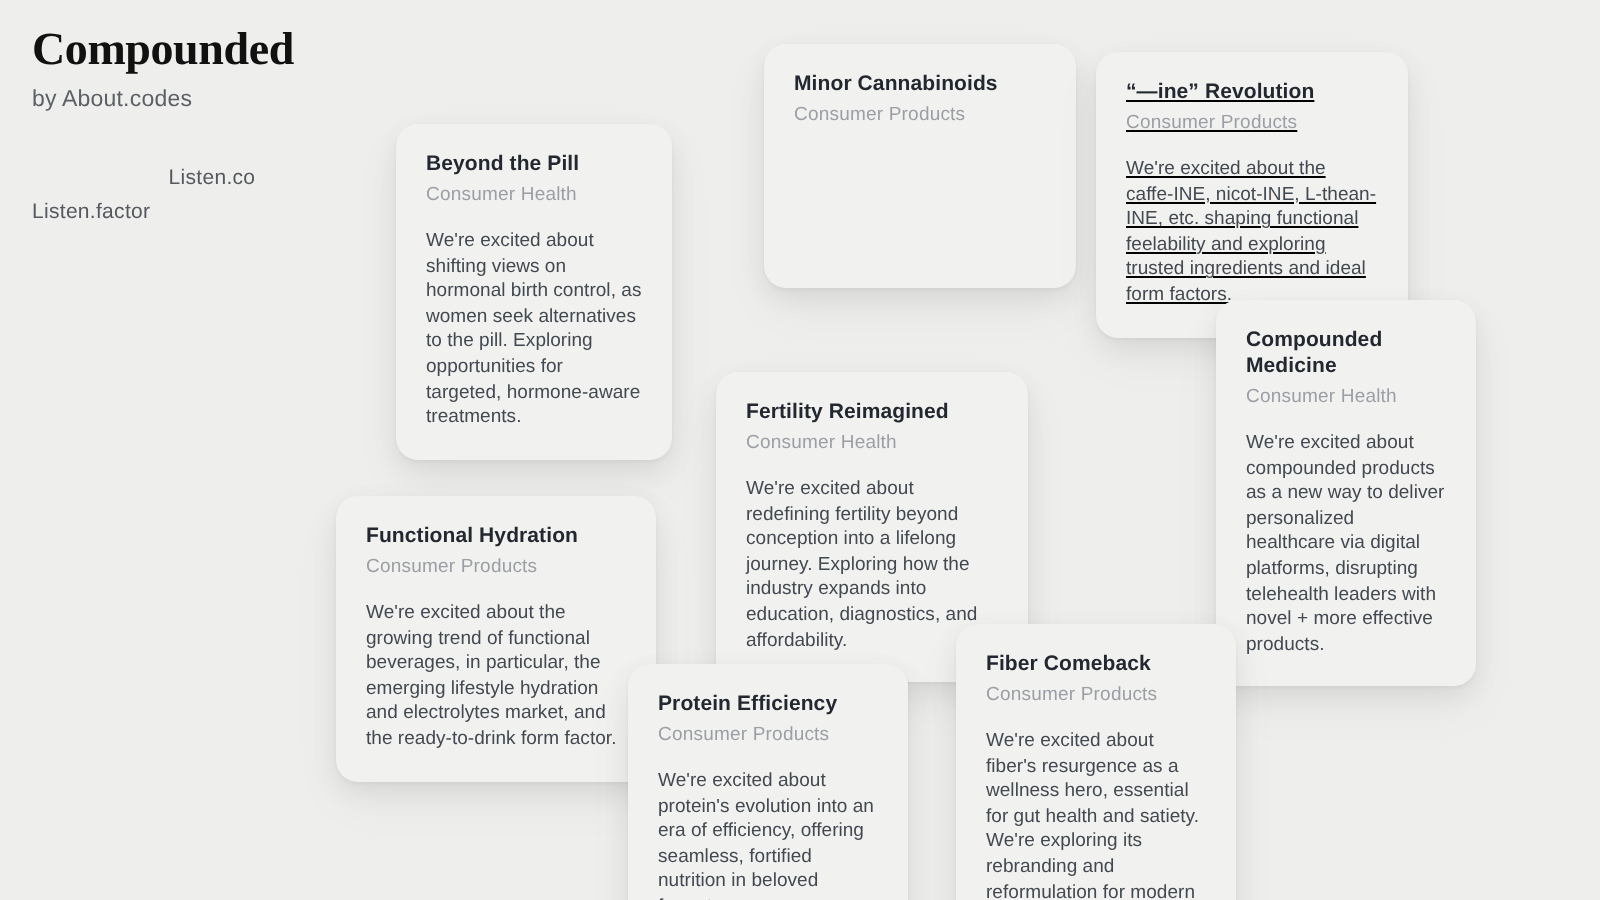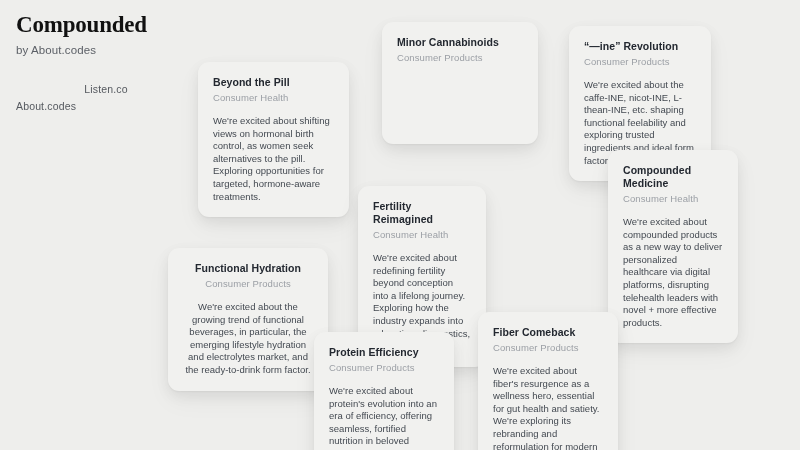--- a/index.html
+++ b/index.html
@@ -96,66 +96,66 @@
 </head>
 <body style="background: rgb(238, 238, 236);">
 
 <div id="page-root">
 
   <div id="site-header">
     <h1 id="site-title" style="color: rgb(17, 17, 17);">Compounded</h1>
     <div id="site-subtitle" style="color: rgb(91, 95, 102);">by About.codes</div>
     <nav id="site-nav">
       <a class="nav-link" href="#" style="color: rgb(85, 89, 95); text-align: center;">Listen.co</a>
-      <a class="nav-link" href="#" style="color: rgb(85, 89, 95);">About.codes</a>
+      <a class="nav-link" href="#" style="color: rgb(85, 89, 95);">Listen.factor</a>
     </nav>
   </div>
 
   <div id="board">
 
-    <div class="card" style="left: 198px; top: 62px; width: 151px; min-height: 120px; background: rgb(241, 241, 239);">
+    <div class="card" style="left: 198px; top: 62px; width: 138px; min-height: 120px; background: rgb(241, 241, 239);">
       <div class="card-inner">
         <div class="card-title" style="color: rgb(35, 40, 48);">Beyond the Pill</div>
         <div class="card-category" style="color: rgb(155, 159, 165);">Consumer Health</div>
         <div class="card-body" style="color: rgb(67, 73, 81);">We're excited about shifting views on hormonal birth control, as women seek alternatives to the pill. Exploring opportunities for targeted, hormone-aware treatments.</div>
       </div>
     </div>
 
     <div class="card" style="left: 382px; top: 22px; width: 156px; min-height: 122px; background: rgb(241, 241, 239);">
       <div class="card-inner">
         <div class="card-title" style="color: rgb(35, 40, 48);">Minor Cannabinoids</div>
         <div class="card-category" style="color: rgb(155, 159, 165);">Consumer Products</div>
       </div>
     </div>
 
-    <div class="card" style="left: 569px; top: 26px; width: 142px; min-height: 116px; background: rgb(241, 241, 239);">
+    <div class="card" style="left: 548px; top: 26px; width: 156px; min-height: 116px; background: rgb(241, 241, 239); text-decoration: underline;">
       <div class="card-inner">
         <div class="card-title" style="color: rgb(35, 40, 48);">“—ine” Revolution</div>
         <div class="card-category" style="color: rgb(155, 159, 165);">Consumer Products</div>
         <div class="card-body" style="color: rgb(67, 73, 81);">We're excited about the caffe-INE, nicot-INE, L-thean-INE, etc. shaping functional feelability and exploring trusted ingredients and ideal form factors.</div>
       </div>
     </div>
 
     <div class="card" style="left: 608px; top: 150px; width: 130px; min-height: 126px; background: rgb(241, 241, 239);">
       <div class="card-inner">
         <div class="card-title" style="color: rgb(35, 40, 48);">Compounded Medicine</div>
         <div class="card-category" style="color: rgb(155, 159, 165);">Consumer Health</div>
         <div class="card-body" style="color: rgb(67, 73, 81);">We're excited about compounded products as a new way to deliver personalized healthcare via digital platforms, disrupting telehealth leaders with novel + more effective products.</div>
       </div>
     </div>
 
-    <div class="card" style="left: 358px; top: 186px; width: 128px; min-height: 110px; background: rgb(241, 241, 239);">
+    <div class="card" style="left: 358px; top: 186px; width: 156px; min-height: 110px; background: rgb(241, 241, 239);">
       <div class="card-inner">
         <div class="card-title" style="color: rgb(35, 40, 48);">Fertility Reimagined</div>
         <div class="card-category" style="color: rgb(155, 159, 165);">Consumer Health</div>
         <div class="card-body" style="color: rgb(67, 73, 81);">We're excited about redefining fertility beyond conception into a lifelong journey. Exploring how the industry expands into education, diagnostics, and affordability.</div>
       </div>
     </div>
 
-    <div class="card" style="left: 168px; top: 248px; width: 160px; min-height: 106px; background: rgb(241, 241, 239); text-align: center;">
+    <div class="card" style="left: 168px; top: 248px; width: 160px; min-height: 106px; background: rgb(241, 241, 239);">
       <div class="card-inner">
         <div class="card-title" style="color: rgb(35, 40, 48);">Functional Hydration</div>
         <div class="card-category" style="color: rgb(155, 159, 165);">Consumer Products</div>
         <div class="card-body" style="color: rgb(67, 73, 81);">We're excited about the growing trend of functional beverages, in particular, the emerging lifestyle hydration and electrolytes market, and the ready-to-drink form factor.</div>
       </div>
     </div>
 
     <div class="card" style="left: 314px; top: 332px; width: 140px; min-height: 103px; background: rgb(241, 241, 239);">
       <div class="card-inner">
         <div class="card-title" style="color: rgb(35, 40, 48);">Protein Efficiency</div>

